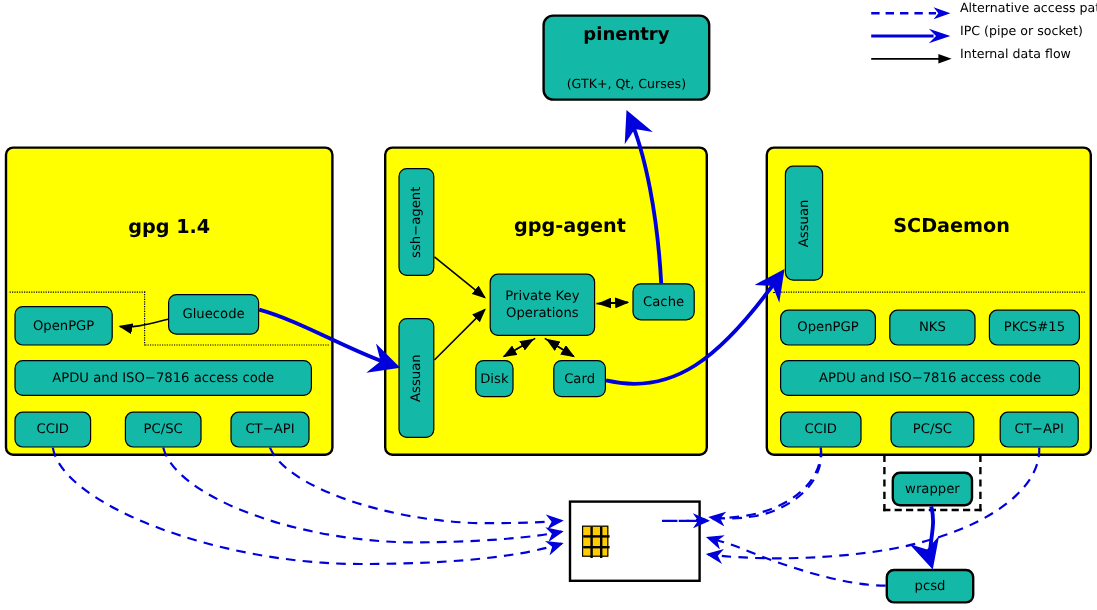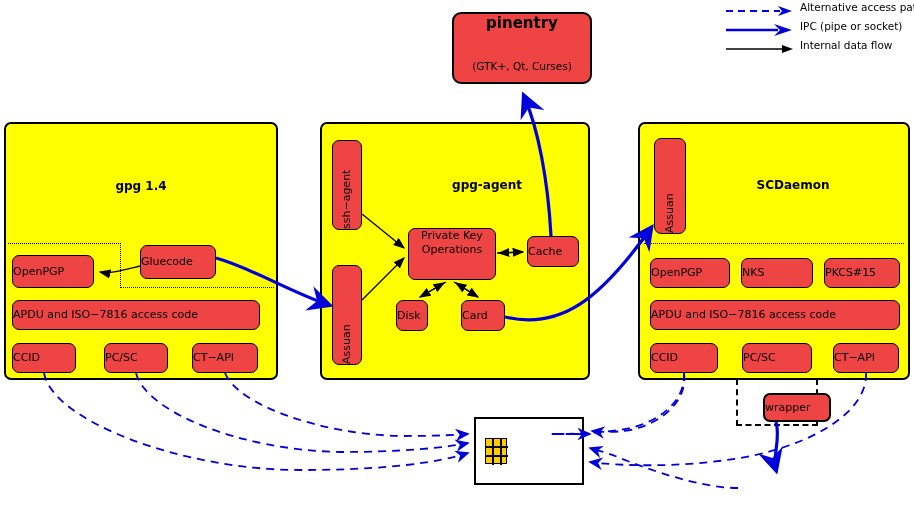--- a/index.html
+++ b/index.html
@@ -3,24 +3,24 @@
 <meta charset="utf-8">
 <style>
   html,body{margin:0;padding:0;background:#ffffff;}
   body{width:914px;height:508px;position:relative;overflow:hidden;
        font-family:"DejaVu Sans","Liberation Sans",sans-serif;}
   #canvas{position:absolute;left:0;top:0;width:914px;height:508px;}
   svg.layer{position:absolute;left:0;top:0;width:914px;height:508px;pointer-events:none;}
 
   
   .panel{position:absolute;background:#ffff00;border:2px solid #000;border-radius:7px;box-sizing:border-box;}
-  .panel-title{position:absolute;font-weight:bold;font-size:12px;color:#000;
+  .panel-title{position:absolute;font-weight:bold;font-size:16px;color:#000;
                text-align:center;white-space:nowrap;}
-  .node{position:absolute;background:#ef4444;border:1.4px solid #000;border-radius:7px;
-        box-sizing:border-box;display:flex;align-items:center;
+  .node{position:absolute;background:#14b8a6;border:1.4px solid #000;border-radius:7px;
+        box-sizing:border-box;display:flex;align-items:center;justify-content:center;
         font-size:11px;color:#000;text-align:center;line-height:1.25;}
   .node.heavy{border-width:2px;}
   .node.vert{writing-mode:vertical-rl;transform:rotate(180deg);}
   .node.two-line{flex-direction:column;}
   .dotted-region{position:absolute;box-sizing:border-box;pointer-events:none;}
   .dashed-region{position:absolute;box-sizing:border-box;border:2px dashed #000;border-top:none;}
 
   .card{position:absolute;background:#ffffff;border:2px solid #000;box-sizing:border-box;}
   .chip{position:absolute;background:#ffcc00;border:1.5px solid #000;box-sizing:border-box;}
   .chip i{position:absolute;background:#000;display:block;}
@@ -87,21 +87,21 @@
       <span>CCID</span>
     </div>
   <div class="node" style="left:104px;top:343px;width:64px;height:30px;">
       <span>PC/SC</span>
     </div>
   <div class="node" style="left:192px;top:343px;width:66px;height:30px;">
       <span>CT−API</span>
     </div>
 
   <div class="panel" style="left:320px;top:122px;width:270px;height:258px;"></div>
-  <div class="panel-title" style="left:372px;top:178px;width:230px;">gpg-agent</div>
+  <div class="panel-title" style="left:360px;top:178px;width:230px;">gpg-agent</div>
 
   <div class="node vert" style="left:332px;top:140px;width:30px;height:90px;">
       <span>ssh−agent</span>
     </div>
 
   <div class="node vert" style="left:332px;top:265px;width:30px;height:100px;">
       <span>Assuan</span>
     </div>
 
   <div class="node two-line" style="left:408px;top:228px;width:88px;height:52px;">
@@ -147,24 +147,27 @@
       <span>CCID</span>
     </div>
   <div class="node" style="left:742px;top:343px;width:70px;height:30px;">
       <span>PC/SC</span>
     </div>
   <div class="node" style="left:833px;top:343px;width:66px;height:30px;">
       <span>CT−API</span>
     </div>
 
   <div class="dashed-region" style="left:736px;top:379px;width:82px;height:47px;"></div>
-  <div class="node heavy" style="left:743px;top:393px;width:68px;height:29px;margin-left:20px;">
+  <div class="node heavy" style="left:743px;top:393px;width:68px;height:29px;">
       <span>wrapper</span>
     </div>
 
+  <div class="node heavy" style="left:738px;top:474px;width:74px;height:29px;">
+      <span>pcsd</span>
+    </div>
 
   <div class="card" style="left:474px;top:417px;width:110px;height:68px;"></div>
   <div class="chip" style="left:485px;top:438px;width:22px;height:26px;">
     <i style="left:0;top:7px;width:22px;height:1.6px;"></i>
     <i style="left:0;top:16px;width:22px;height:1.6px;"></i>
     <i style="left:6px;top:0;width:1.6px;height:26px;"></i>
     <i style="left:14px;top:0;width:1.6px;height:26px;"></i>
   </div>
 
   <svg class="layer">

